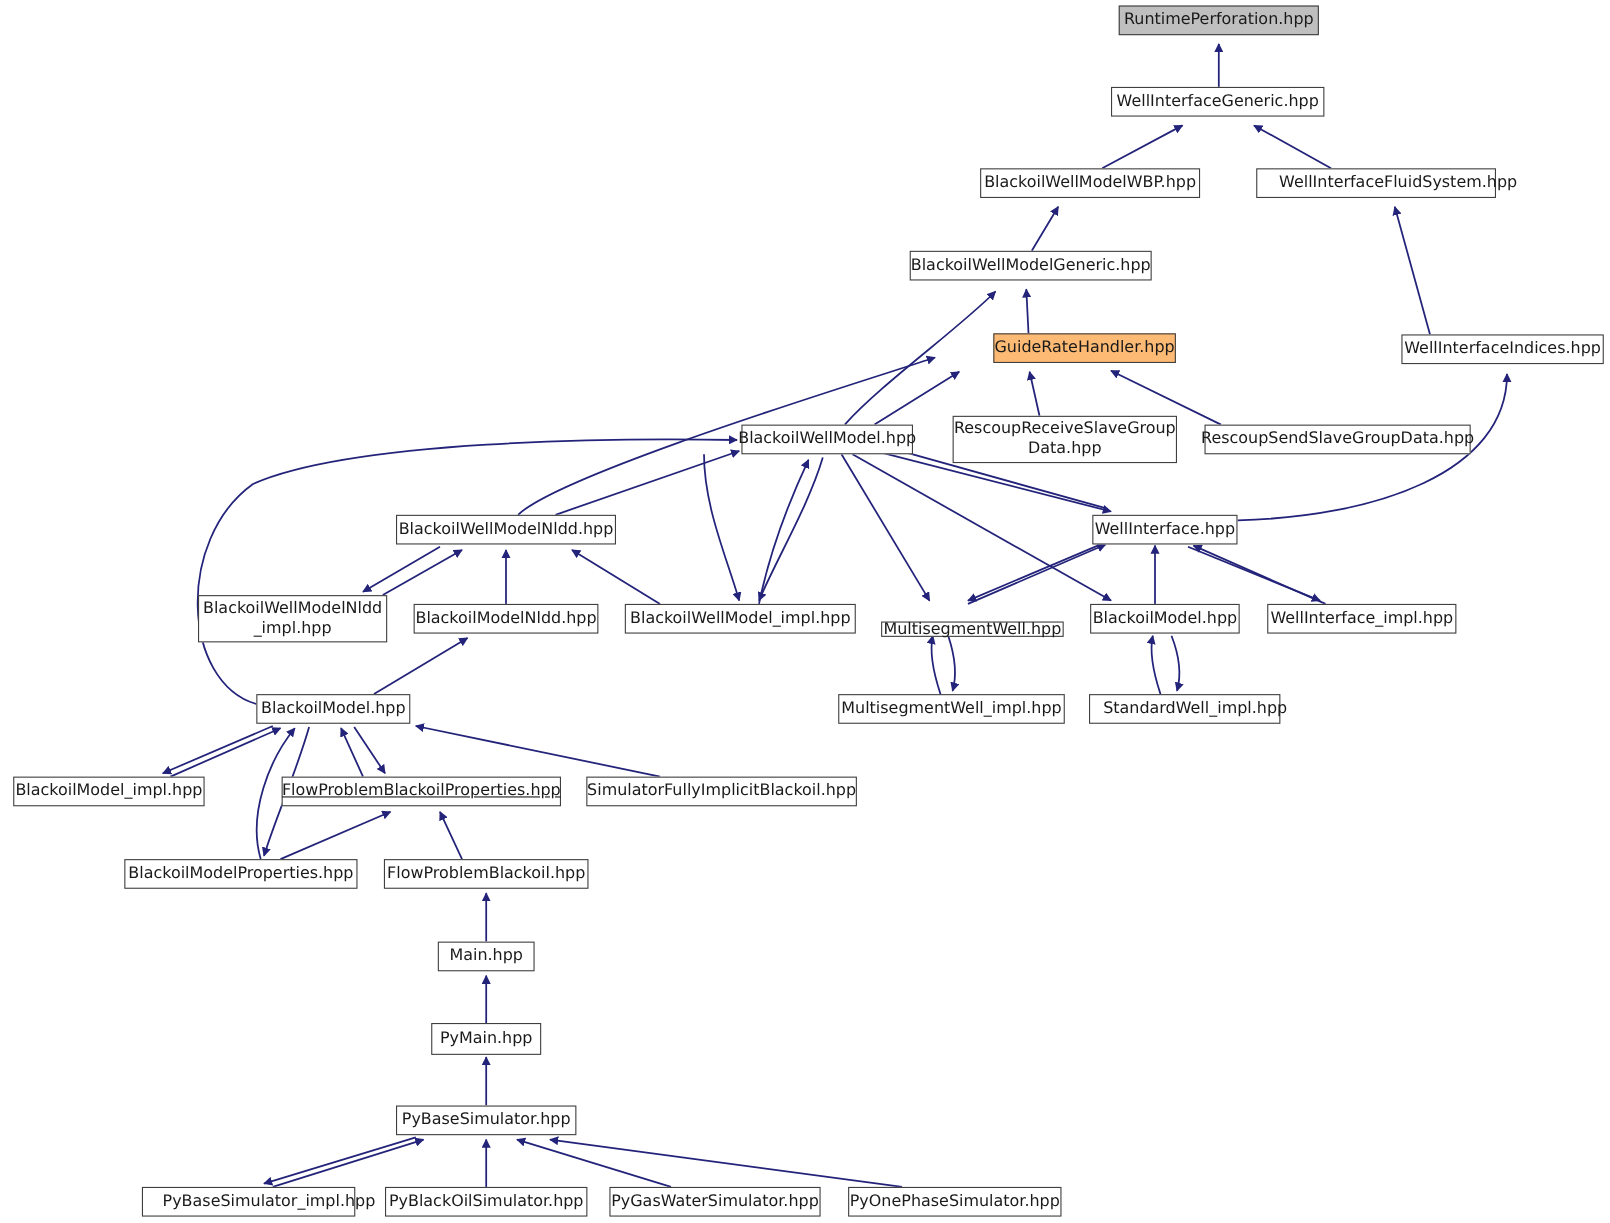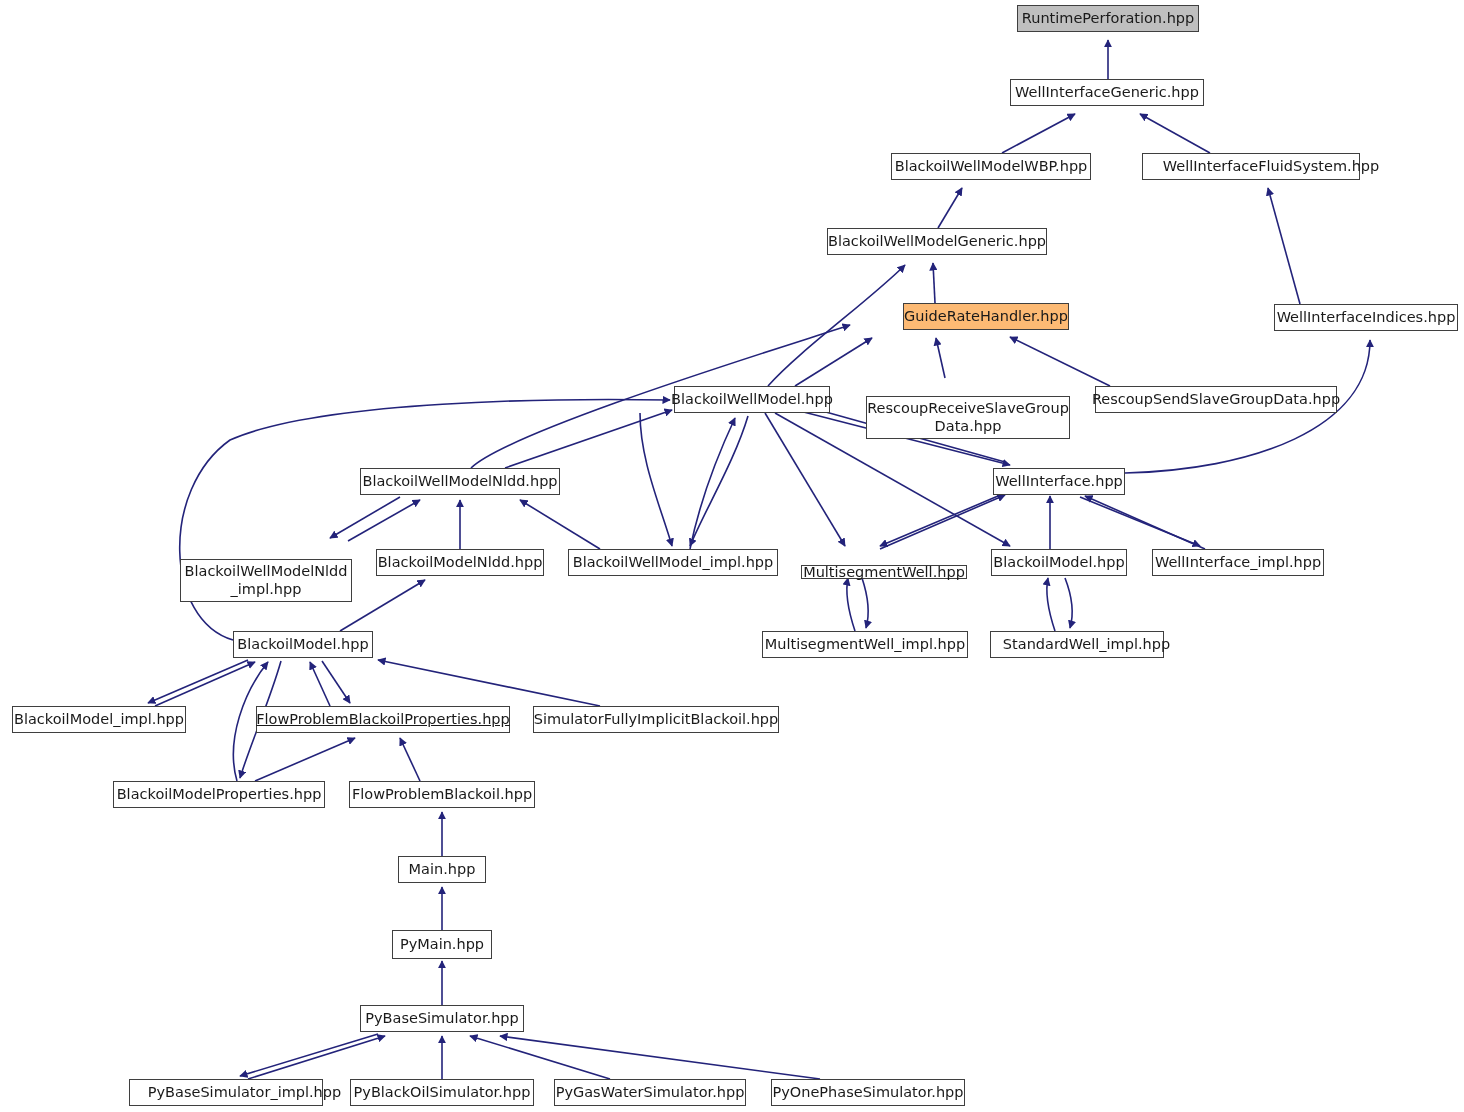--- a/index.html
+++ b/index.html
@@ -36,21 +36,20 @@
     white-space: pre-line;
     padding: 0 5px;
     z-index: 5;
   }
   .node.highlight {
     background: #bfbfbf;
     border: 1px solid #15803d;
   }
   .node.two-line {
     line-height: 1.22;
-    margin-top: 18px;
   }
 </style>
 </head>
 <body>
 
 <div id="graph-root">
   <svg id="edges" viewBox="0 0 1464 1112">
     <defs>
       <marker id="arrow" viewBox="0 0 10 10" refX="9" refY="5" markerWidth="5.2" markerHeight="5.2" orient="auto-start-reverse">
         <path d="M 0 0 L 10 5 L 0 10 z" fill="#23237a"></path>

